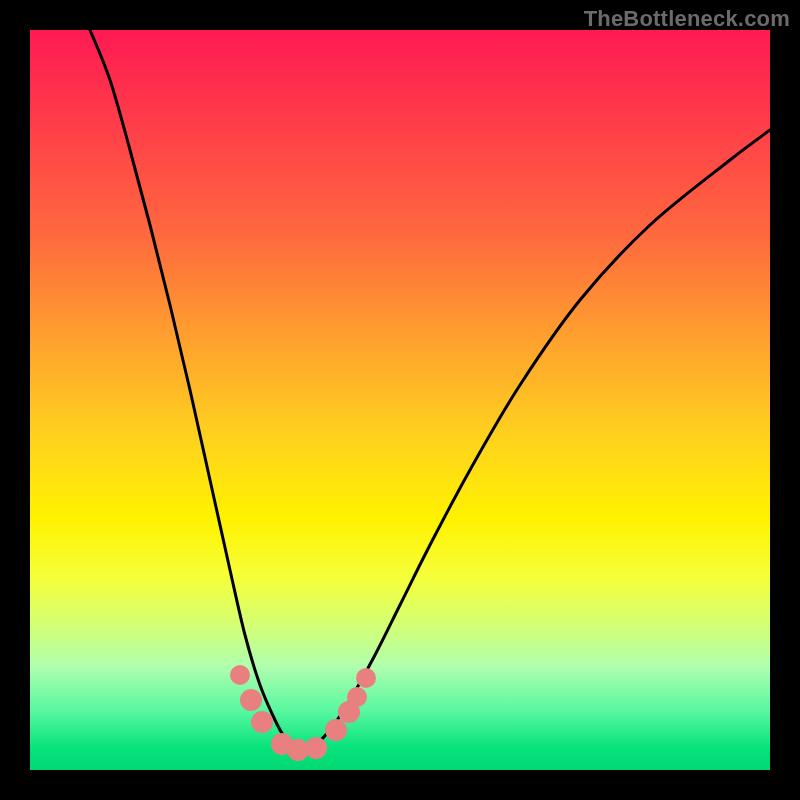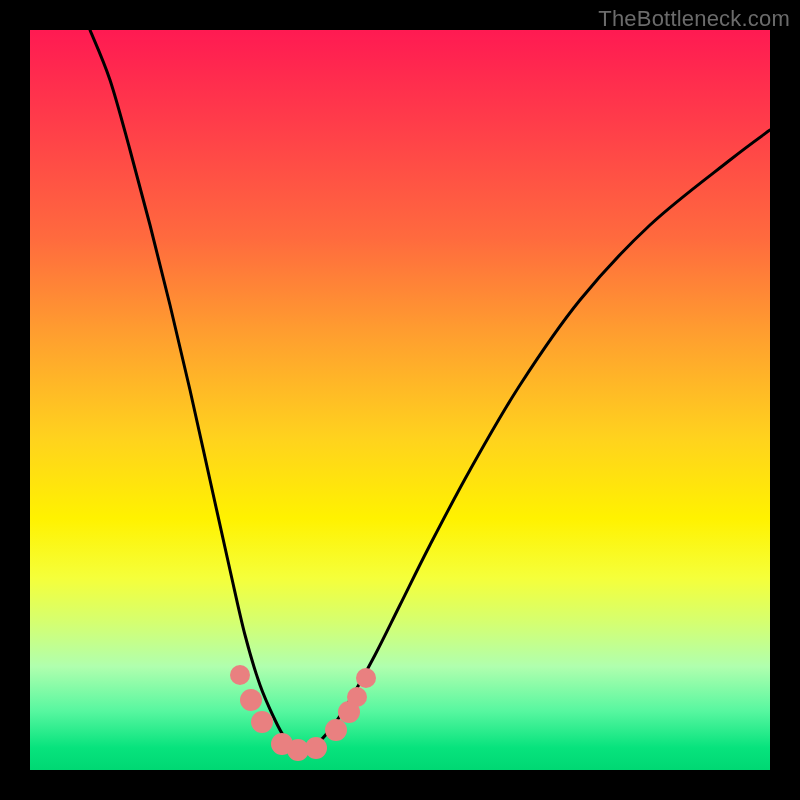--- a/index.html
+++ b/index.html
@@ -38,21 +38,21 @@
       #07e37d 97%,
       #00d873 100%
     );
   }
   .watermark {
     position: absolute;
     top: 6px;
     right: 10px;
     color: #6b6b6b;
     font-size: 22px;
-    font-weight: 400;
+    font-weight: 700;
     letter-spacing: 0.2px;
     user-select: none;
   }
   svg.curve {
     position: absolute;
     left: 0;
     top: 0;
     width: 740px;
     height: 740px;
   }

